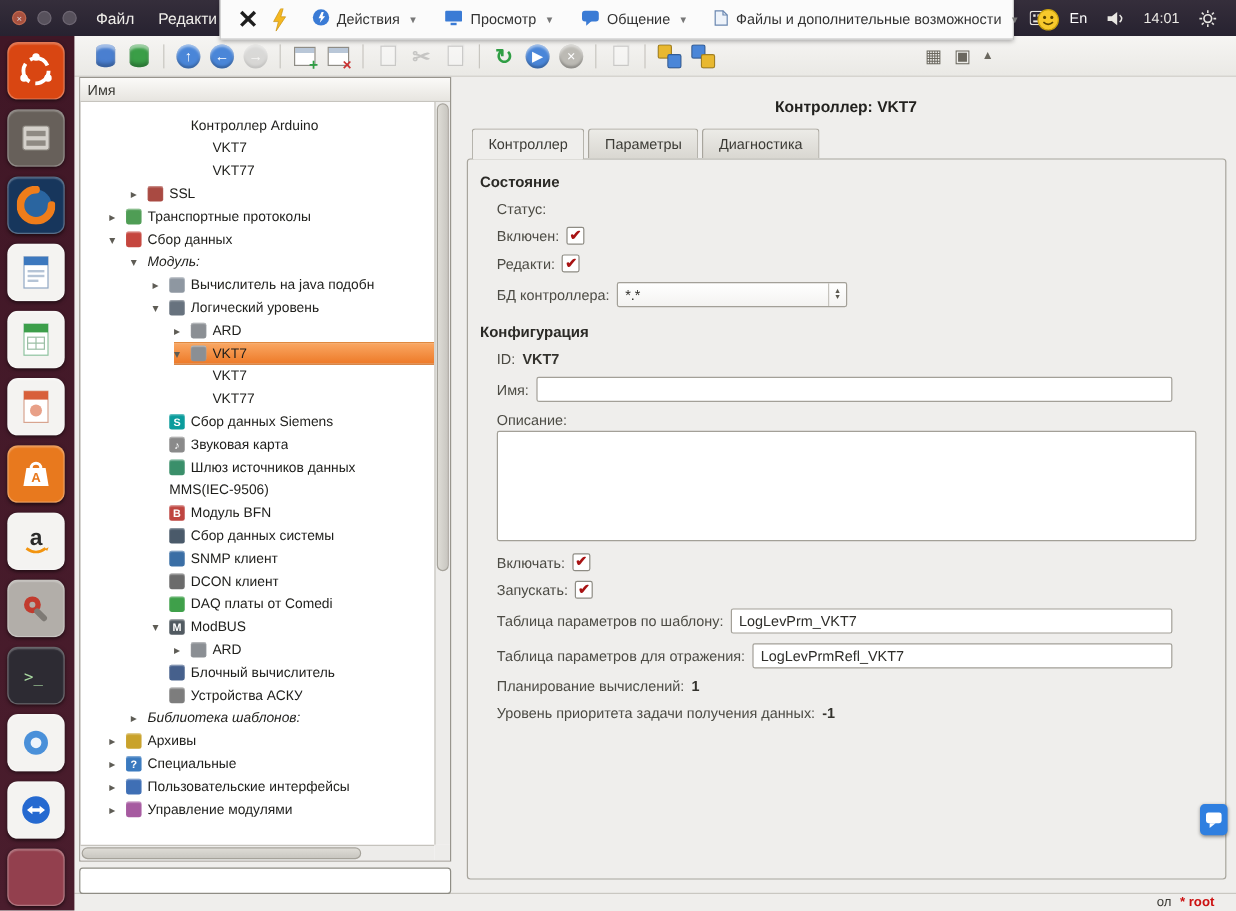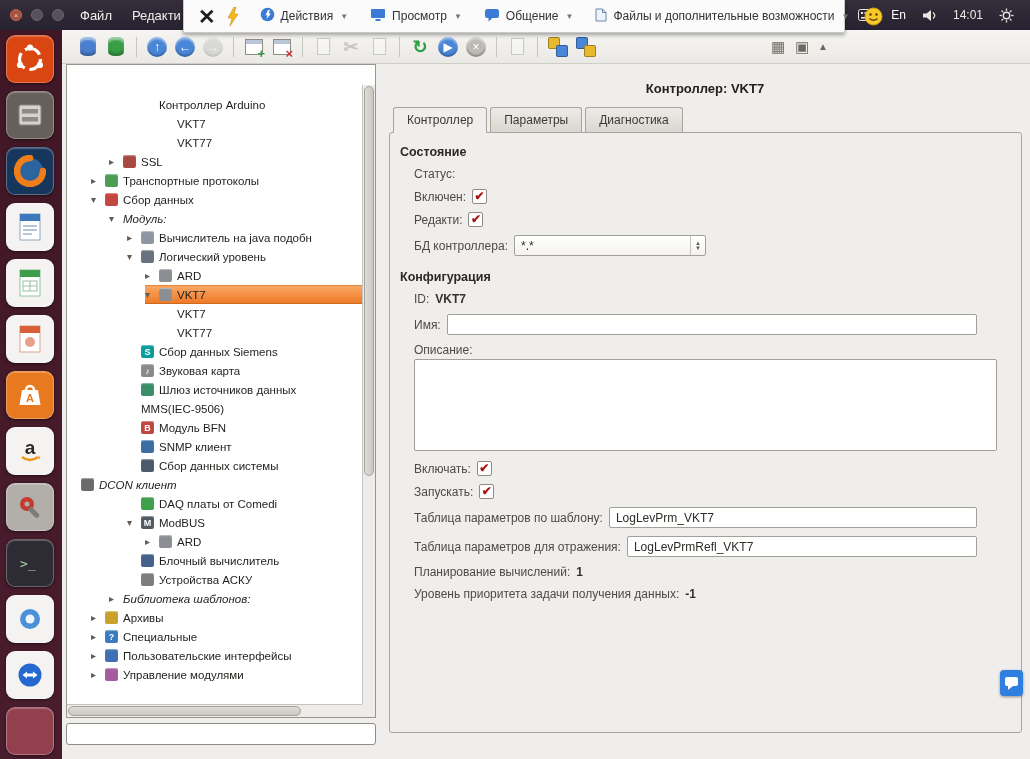--- a/index.html
+++ b/index.html
@@ -377,20 +377,21 @@
         </div>
         <span id="tb-right">
           <span class="tb-mini">▦</span>
           <span class="tb-mini">▣</span>
           <span class="tb-chev">▲</span>
         </span>
       </div>
 
     <div id="main">
       <div id="treepanel">
+        <div id="treehead">Имя</div>
         <div id="treerows">
             <div class="trow" style="padding-left: 78px;">
               <span class="twrap">
                 <span class="exp"></span>
                 <span class="tlabel">Контроллер Arduino</span>
               </span>
             </div>
             <div class="trow" style="padding-left: 96px;">
               <span class="twrap">
                 <span class="exp"></span>
@@ -500,32 +501,32 @@
             <div class="trow" style="padding-left: 60px;">
               <span class="twrap">
                 <span class="exp"></span>
                 <span class="ticon" style="background:#bf4540">B</span>
                 <span class="tlabel">Модуль BFN</span>
               </span>
             </div>
             <div class="trow" style="padding-left: 60px;">
               <span class="twrap">
                 <span class="exp"></span>
+                <span class="ticon" style="background:#4a5a6a"></span>
+                <span class="tlabel">Сбор данных системы</span>
+              </span>
+            </div>
+            <div class="trow" style="padding-left: 60px;">
+              <span class="twrap">
+                <span class="exp"></span>
                 <span class="ticon" style="background:#3a6ea5"></span>
                 <span class="tlabel">SNMP клиент</span>
               </span>
             </div>
             <div class="trow" style="padding-left: 60px;">
-              <span class="twrap">
-                <span class="exp"></span>
-                <span class="ticon" style="background:#4a5a6a"></span>
-                <span class="tlabel">Сбор данных системы</span>
-              </span>
-            </div>
-            <div class="trow" style=" font-style: italic;">
               <span class="twrap">
                 <span class="exp"></span>
                 <span class="ticon" style="background:#6b6b6b"></span>
                 <span class="tlabel">DCON клиент</span>
               </span>
             </div>
             <div class="trow" style="padding-left: 60px;">
               <span class="twrap">
                 <span class="exp"></span>
                 <span class="ticon" style="background:#3fa04a"></span>
@@ -672,20 +673,24 @@
           </div>
           <div class="frow">
             <span class="lbl">Уровень приоритета задачи получения данных:</span>
             <span class="val">-1</span>
           </div>
 
         </div>
       </div>
     </div>
 
+    <div id="statusbar">
+      <span id="status-prefix">ол</span>
+      <span id="status-user">* root</span>
+    </div>
   </div>
 
   <div id="chatbadge">
     <svg width="15" height="15">
         <rect x="1" y="1" width="13" height="9" rx="2" fill="#fff"></rect>
         <path d="M4 10 L4 14 L9 10 Z" fill="#fff"></path>
       </svg>
   </div>
 
 </div>

